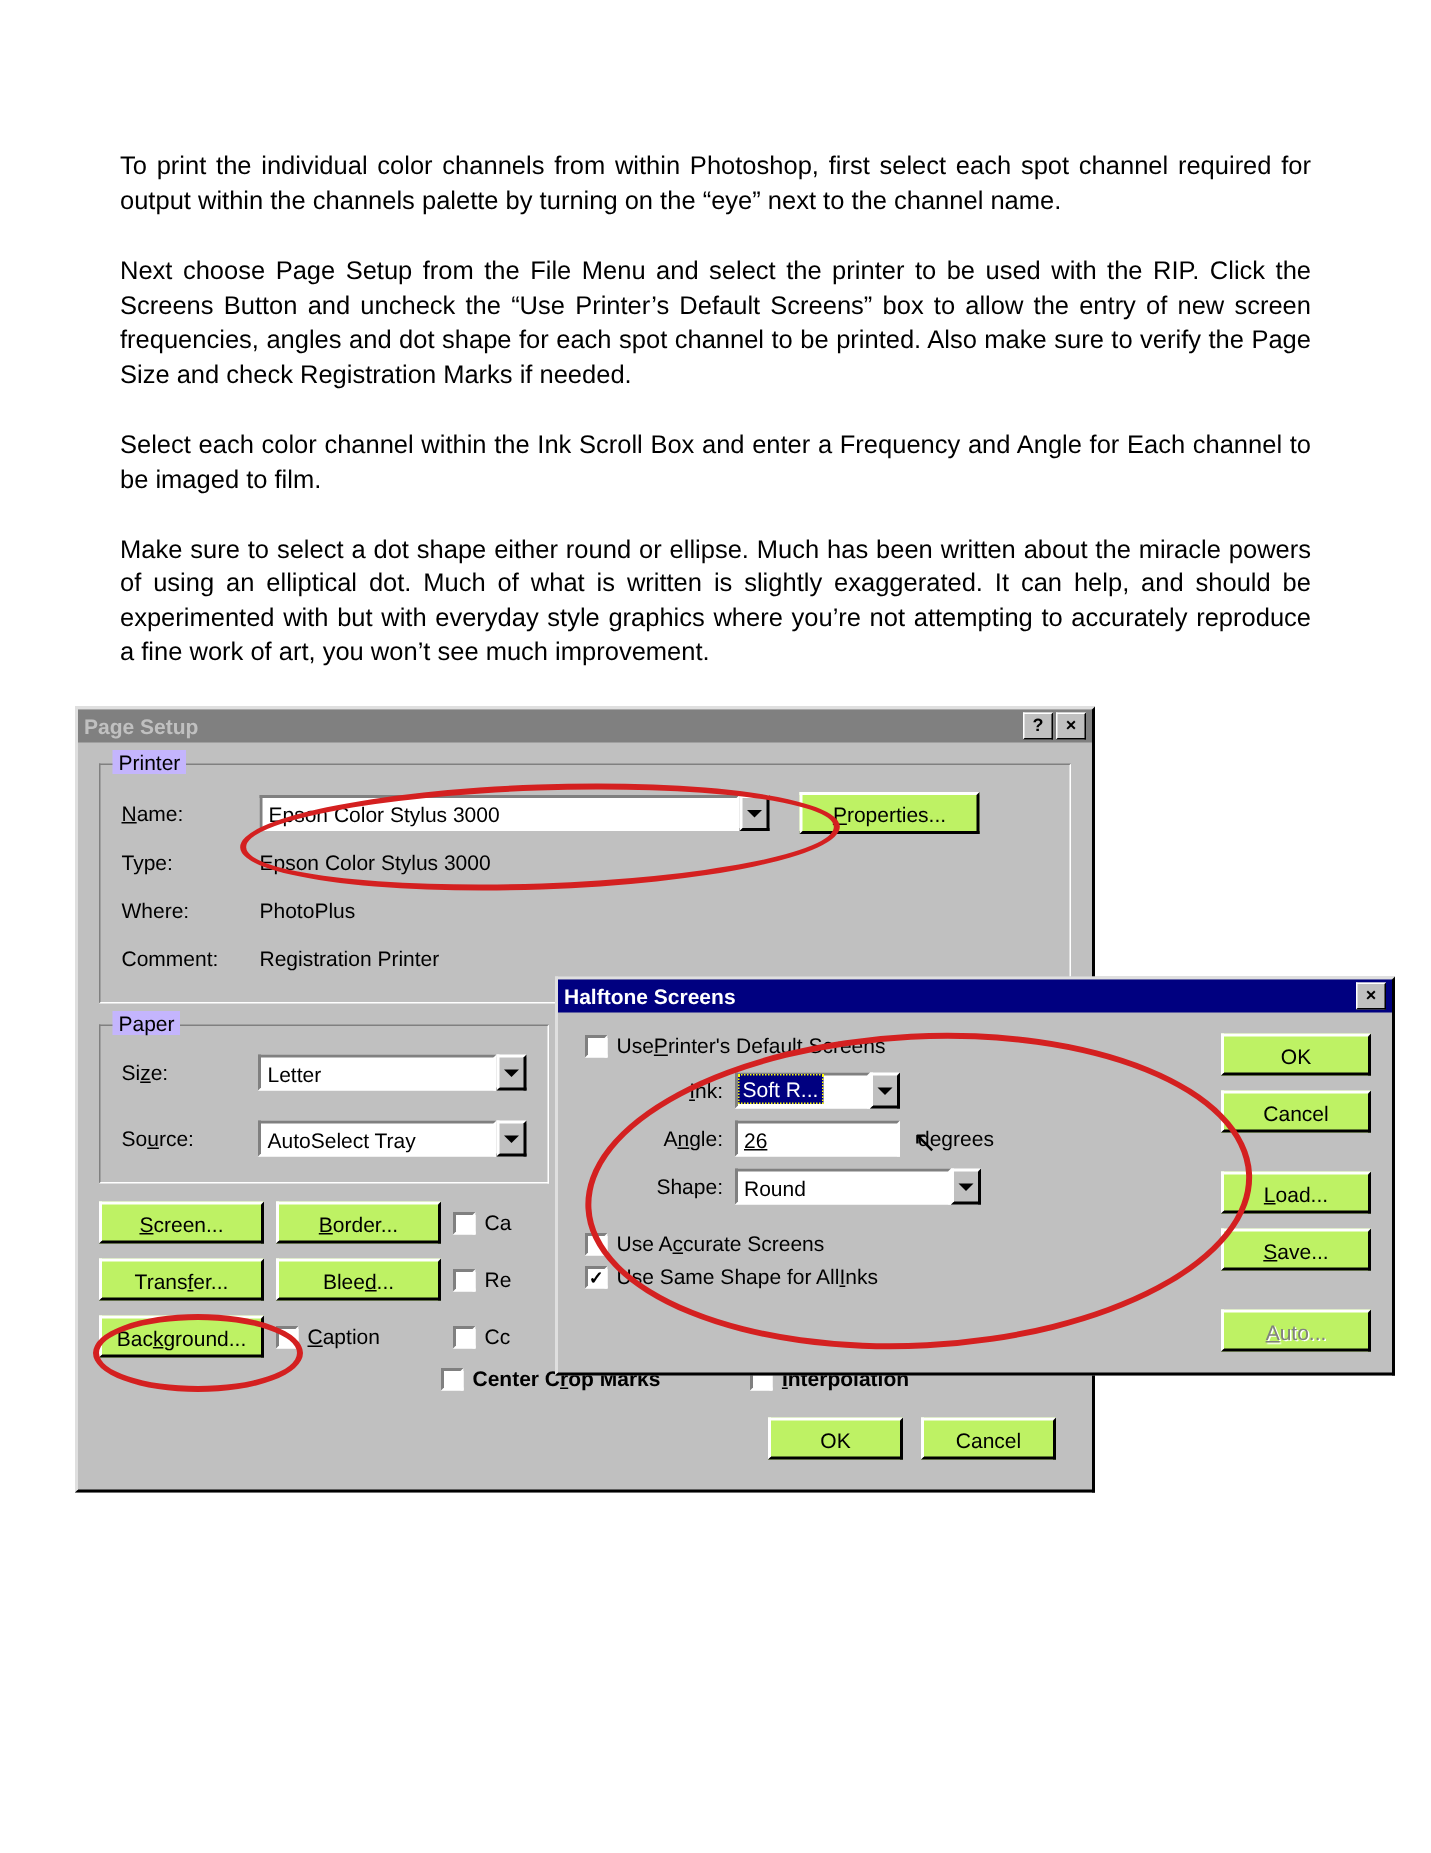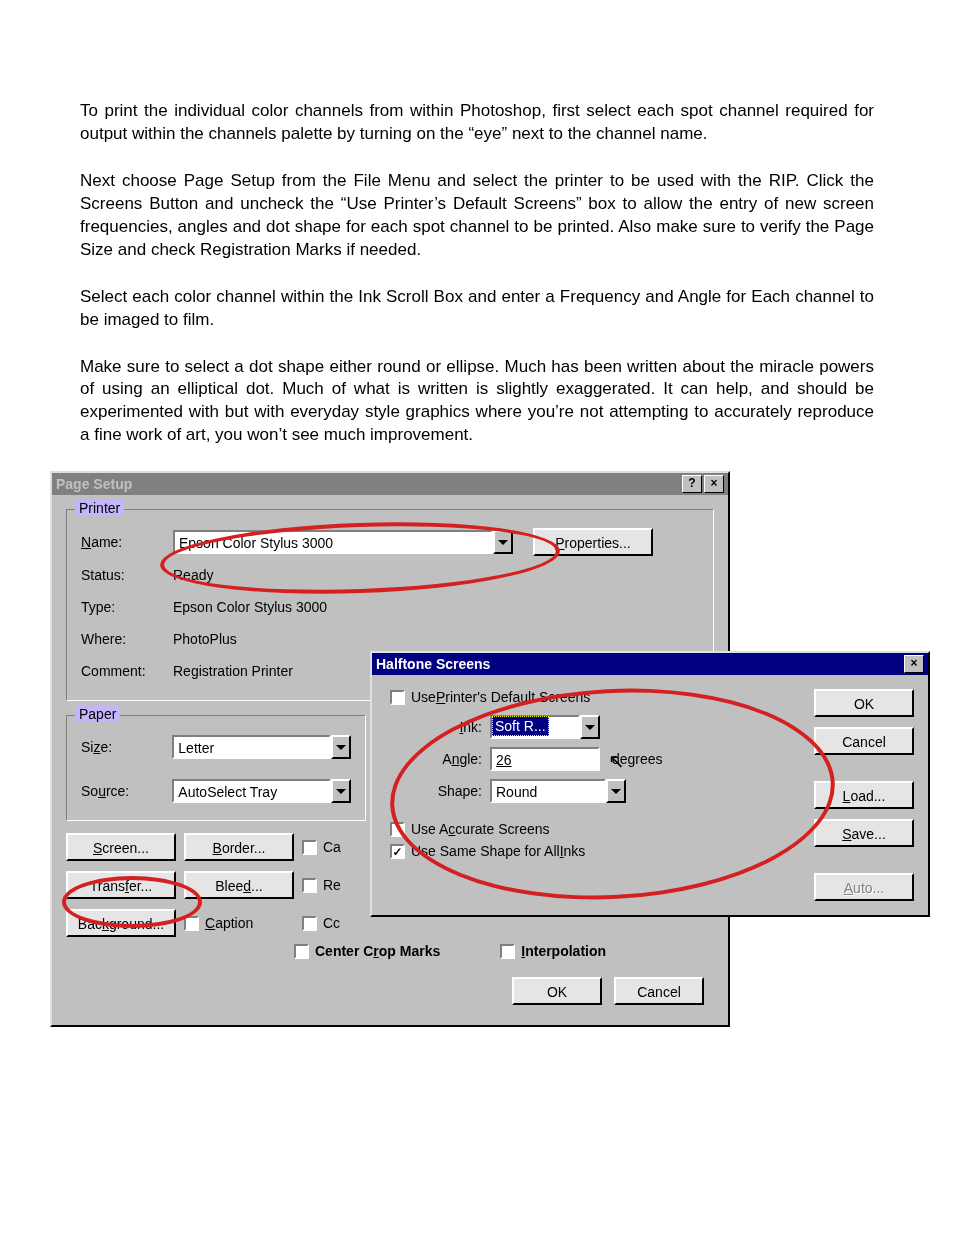--- a/index.html
+++ b/index.html
@@ -121,21 +121,21 @@
     align-items: center;
     justify-content: center;
   }
   .dd-btn::after {
     content: "";
     border-left: 5px solid transparent;
     border-right: 5px solid transparent;
     border-top: 5px solid #000;
   }
   .win-btn {
-    background: #e5e5e5;
+    background: #bef264;
     border-top: 2px solid #fff;
     border-left: 2px solid #fff;
     border-right: 2px solid #000;
     border-bottom: 2px solid #000;
     padding: 4px 8px;
     text-align: center;
     font-size: 14px;
     min-width: 90px;
     height: 28px;
     line-height: 18px;
@@ -265,24 +265,20 @@
         <div class="row">
           <span class="lbl"><span class="u">N</span>ame:</span>
           <div class="combo" style="flex:1;max-width:340px;">
             <div class="sunken">Epson Color Stylus 3000</div>
             <div class="dd-btn"></div>
           </div>
           <div style="width:20px;"></div>
           <div class="win-btn" style="min-width:120px;"><span class="u">P</span>roperties...</div>
         </div>
         <div class="row">
-          <span class="lbl">Status:</span>
-          <span class="static">Ready</span>
-        </div>
-        <div class="row">
           <span class="lbl">Type:</span>
           <span class="static">Epson Color Stylus 3000</span>
         </div>
         <div class="row">
           <span class="lbl">Where:</span>
           <span class="static">PhotoPlus</span>
         </div>
         <div class="row">
           <span class="lbl">Comment:</span>
           <span class="static">Registration Printer</span>
@@ -366,21 +362,21 @@
 
           <div class="field-row">
             <span class="flbl">A<span class="u">n</span>gle:</span>
             <div class="sunken" style="width:110px;text-decoration:underline;">26</div>
             <div style="width:12px;"></div>
             <span class="static">degrees</span>
           </div>
 
           <div class="field-row">
             <span class="flbl">Shape:</span>
-            <div class="combo" style="width:136px;">
+            <div class="combo" style="width:164px;">
               <div class="sunken">Round</div>
               <div class="dd-btn"></div>
             </div>
           </div>
 
           <div style="height:10px;"></div>
           <div class="chk-row">
             <span class="chk"></span>Use A<span class="u">c</span>curate Screens
           </div>
           <div class="chk-row" style="margin-top:6px;align-items:flex-end;">

